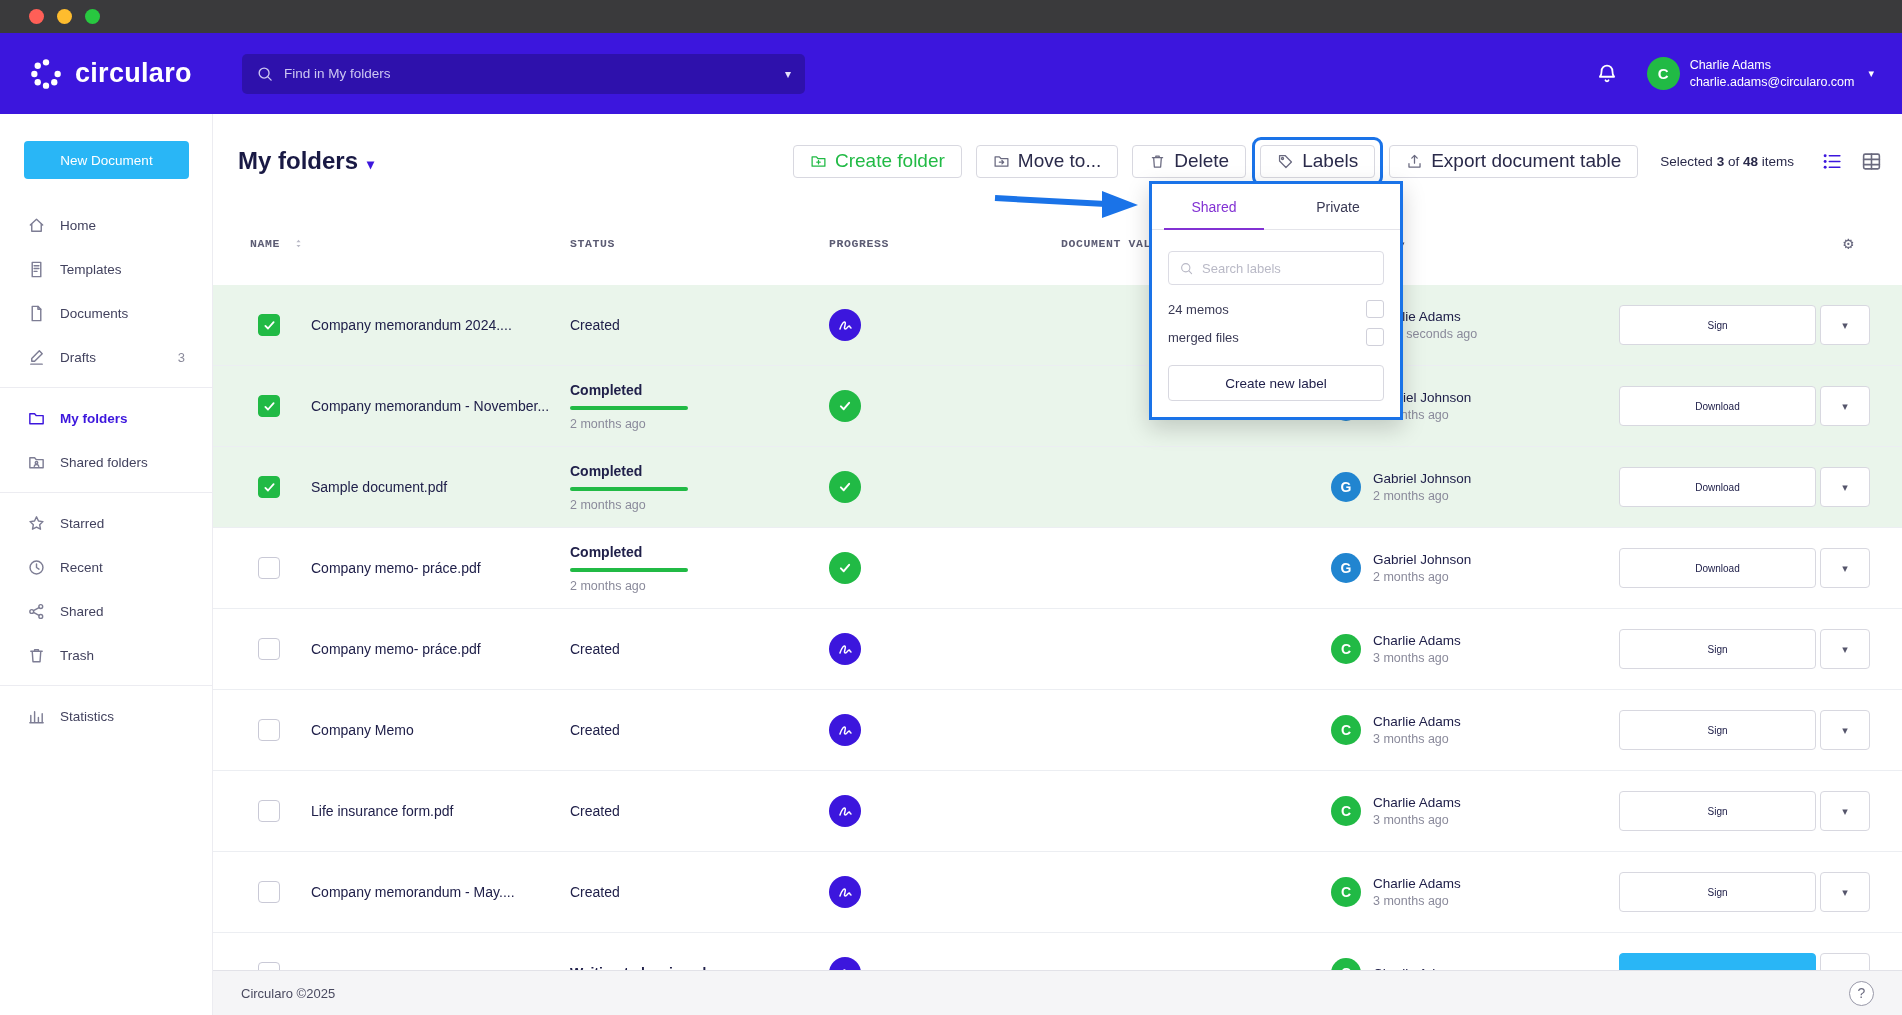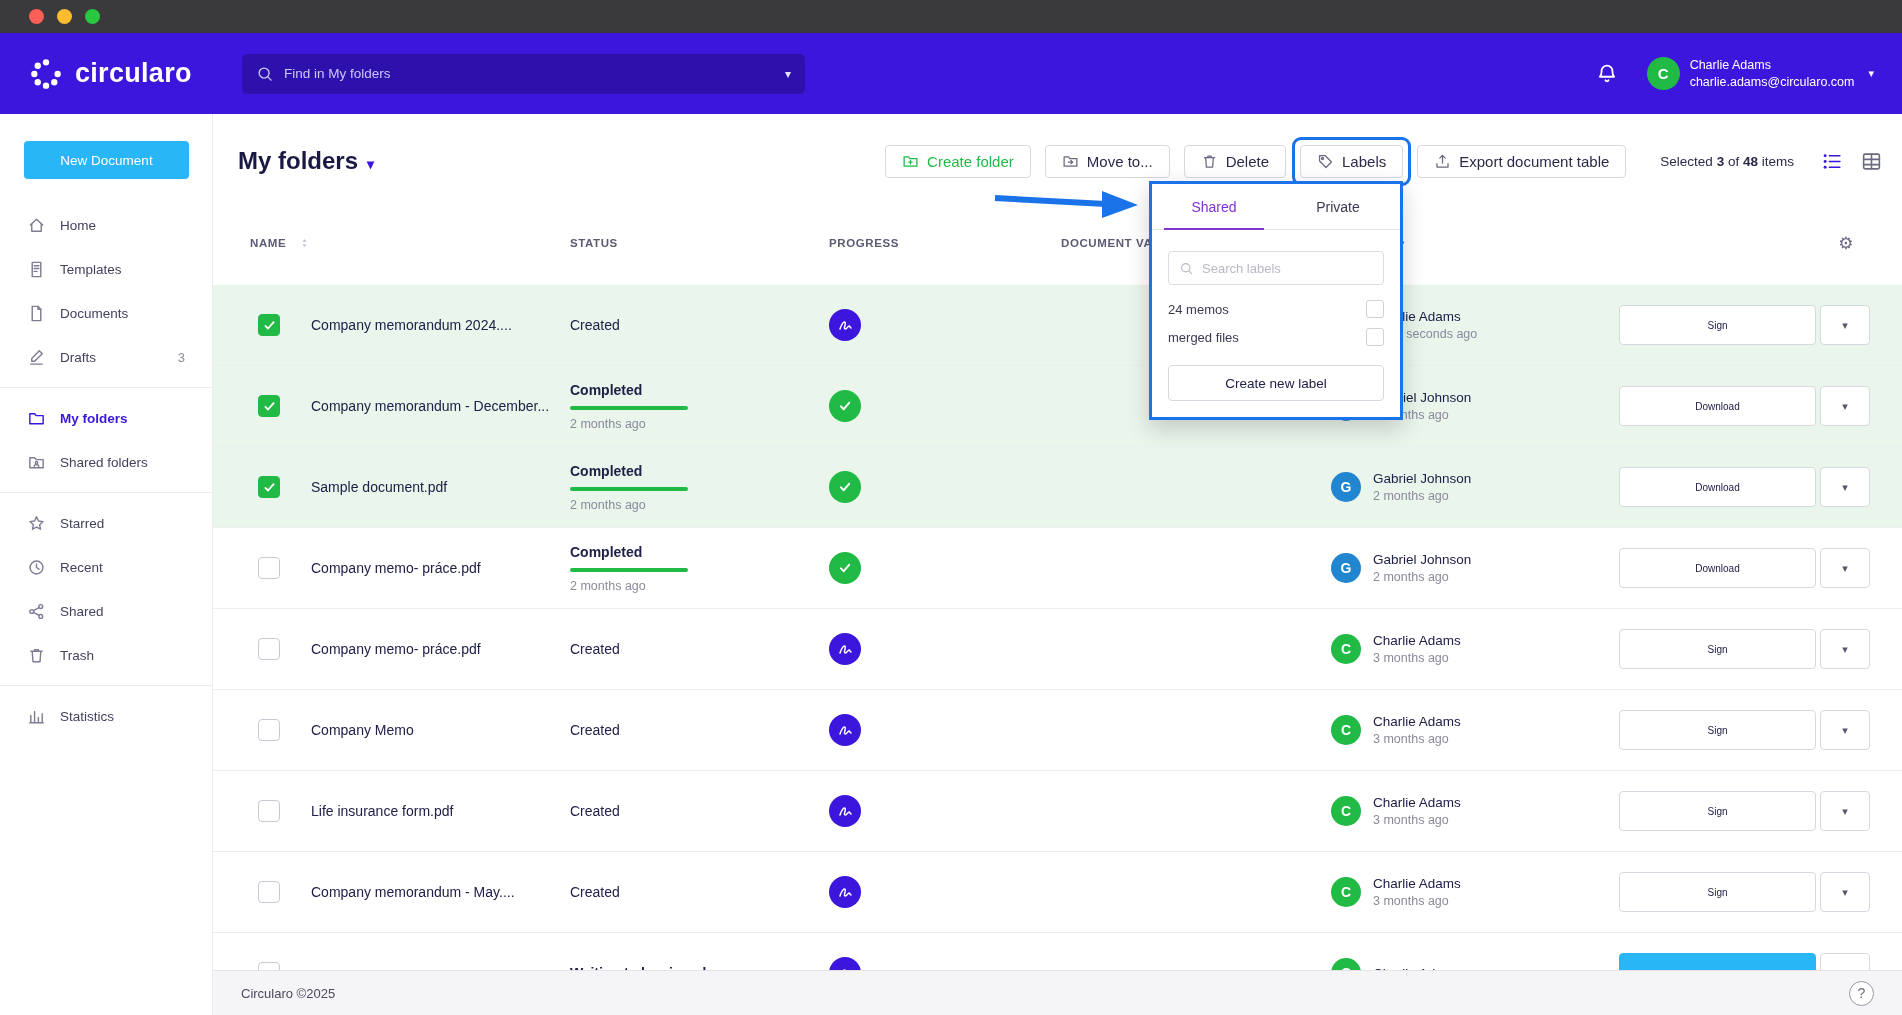--- a/index.html
+++ b/index.html
@@ -43,33 +43,33 @@
   .nav-divider{height:1px;background:#ececf1;margin:8px 0;}
   .filters-row{display:flex;align-items:center;padding:16px 27px;color:#8a8a9b;}
   .filters-label{font-size:11px;letter-spacing:1.2px;}
   .filters-plus{margin-left:auto;font-size:18px;color:#8a8a9b;cursor:pointer;line-height:1;}
 
   .main{flex:1;position:relative;background:#fff;overflow:hidden;}
   .main-top{position:absolute;top:27px;left:25px;right:20px;height:40px;display:flex;align-items:center;z-index:2;}
   .page-title{font-size:24px;font-weight:bold;color:#191944;display:flex;align-items:baseline;gap:9px;cursor:pointer;}
   .page-title .tcaret{font-size:14px;color:#3c16dd;}
   .toolbar{margin-left:auto;display:flex;align-items:center;gap:14px;}
-  .tbtn{height:33px;display:inline-flex;align-items:center;gap:8px;padding:0 16px;background:#fff;border:1px solid #d8d8e0;border-radius:4px;font-size:15px;color:#2a2a4a;cursor:pointer;font-family:inherit;white-space:nowrap;}
+  .tbtn{height:33px;display:inline-flex;align-items:center;gap:8px;padding:0 16px;background:#fff;border:1px solid #d8d8e0;border-radius:4px;font-size:19px;color:#2a2a4a;cursor:pointer;font-family:inherit;white-space:nowrap;}
   .tbtn .ticon{width:17px;height:17px;color:#6a6a80;flex-shrink:0;}
   .tbtn.green{color:#21ba45;}
   .tbtn.green .ticon{color:#21ba45;}
   .labels-wrap{outline:3px solid #1a73e8;outline-offset:5px;border-radius:1px;display:inline-flex;}
-  .selected-info{font-size:13.5px;color:#2a2a4a;margin-left:20px;white-space:nowrap;}
+  .selected-info{font-size:13.5px;color:#2a2a4a;margin-left:8px;white-space:nowrap;}
   .view-icons{display:flex;align-items:center;gap:18px;margin-left:14px;}
   .vicon{width:21px;height:21px;cursor:pointer;}
   .vicon.list{color:#3c16dd;}
   .vicon.grid{color:#6a6a7e;}
 
   .table-head{position:absolute;top:109px;left:0;right:0;height:40px;z-index:1;}
-  .th{position:absolute;top:50%;transform:translateY(-50%);font-size:11.5px;font-weight:bold;color:#5b5b73;letter-spacing:.6px;display:flex;align-items:center;gap:13px;cursor:pointer;white-space:nowrap;}
+  .th{position:absolute;top:50%;transform:translateY(-50%);font-size:11.5px;font-weight:bold;color:#5b5b73;letter-spacing:.6px;display:flex;align-items:center;gap:13px;cursor:pointer;white-space:nowrap;font-family:Liberation Mono, monospace;}
   .th-name{left:37px;}.th-status{left:357px;}.th-progress{left:616px;}.th-validity{left:848px;}.th-modified{left:1091px;}
   .th-gear{right:48px;font-size:17px;color:#6a6a80;font-weight:normal;}
   .sorticon{width:11px;height:12px;}
   .sort-caret{font-size:10px;color:#4a4a66;}
 
   .rows{position:absolute;top:171px;left:0;right:0;bottom:0;overflow:hidden;}
   .row{display:grid;grid-template-columns:78px 279px 259px 232px 270px 288px 1fr;height:81px;align-items:center;border-bottom:1px solid #eceef2;background:#fff;}
   .row.selected{background:#eaf5eb;}
   .cell.check{padding-left:45px;}
   .checkbox{width:22px;height:22px;border:1.5px solid #c9c9d6;border-radius:4px;display:flex;align-items:center;justify-content:center;background:#fff;cursor:pointer;}
@@ -372,21 +372,21 @@
             </div>
           </div>
           <div class="row selected">
             <div class="cell check">
               <span class="checkbox checked">
                 <svg viewBox="0 0 20 20">
                   <path d="M4.5 10.5l3.5 3.5 7.5-8.5" stroke="#fff" stroke-width="2.4" fill="none" stroke-linecap="round" stroke-linejoin="round"></path>
                 </svg>
               </span>
             </div>
-            <div class="cell name">Company memorandum - December...</div>
+            <div class="cell name">Company memorandum - November...</div>
             <div class="cell status">
               <div class="status-label bold">Completed</div>
               <div class="progressbar"></div>
               <div class="status-time">2 months ago</div>
             </div>
             <div class="cell prog">
               <span class="prog-circle done">
                 <svg viewBox="0 0 24 24" width="18" height="18">
                   <path d="M6.5 12.5l3.8 3.8 7.2-8.6" stroke="#fff" stroke-width="2.6" fill="none" stroke-linecap="round" stroke-linejoin="round"></path>
                 </svg>

